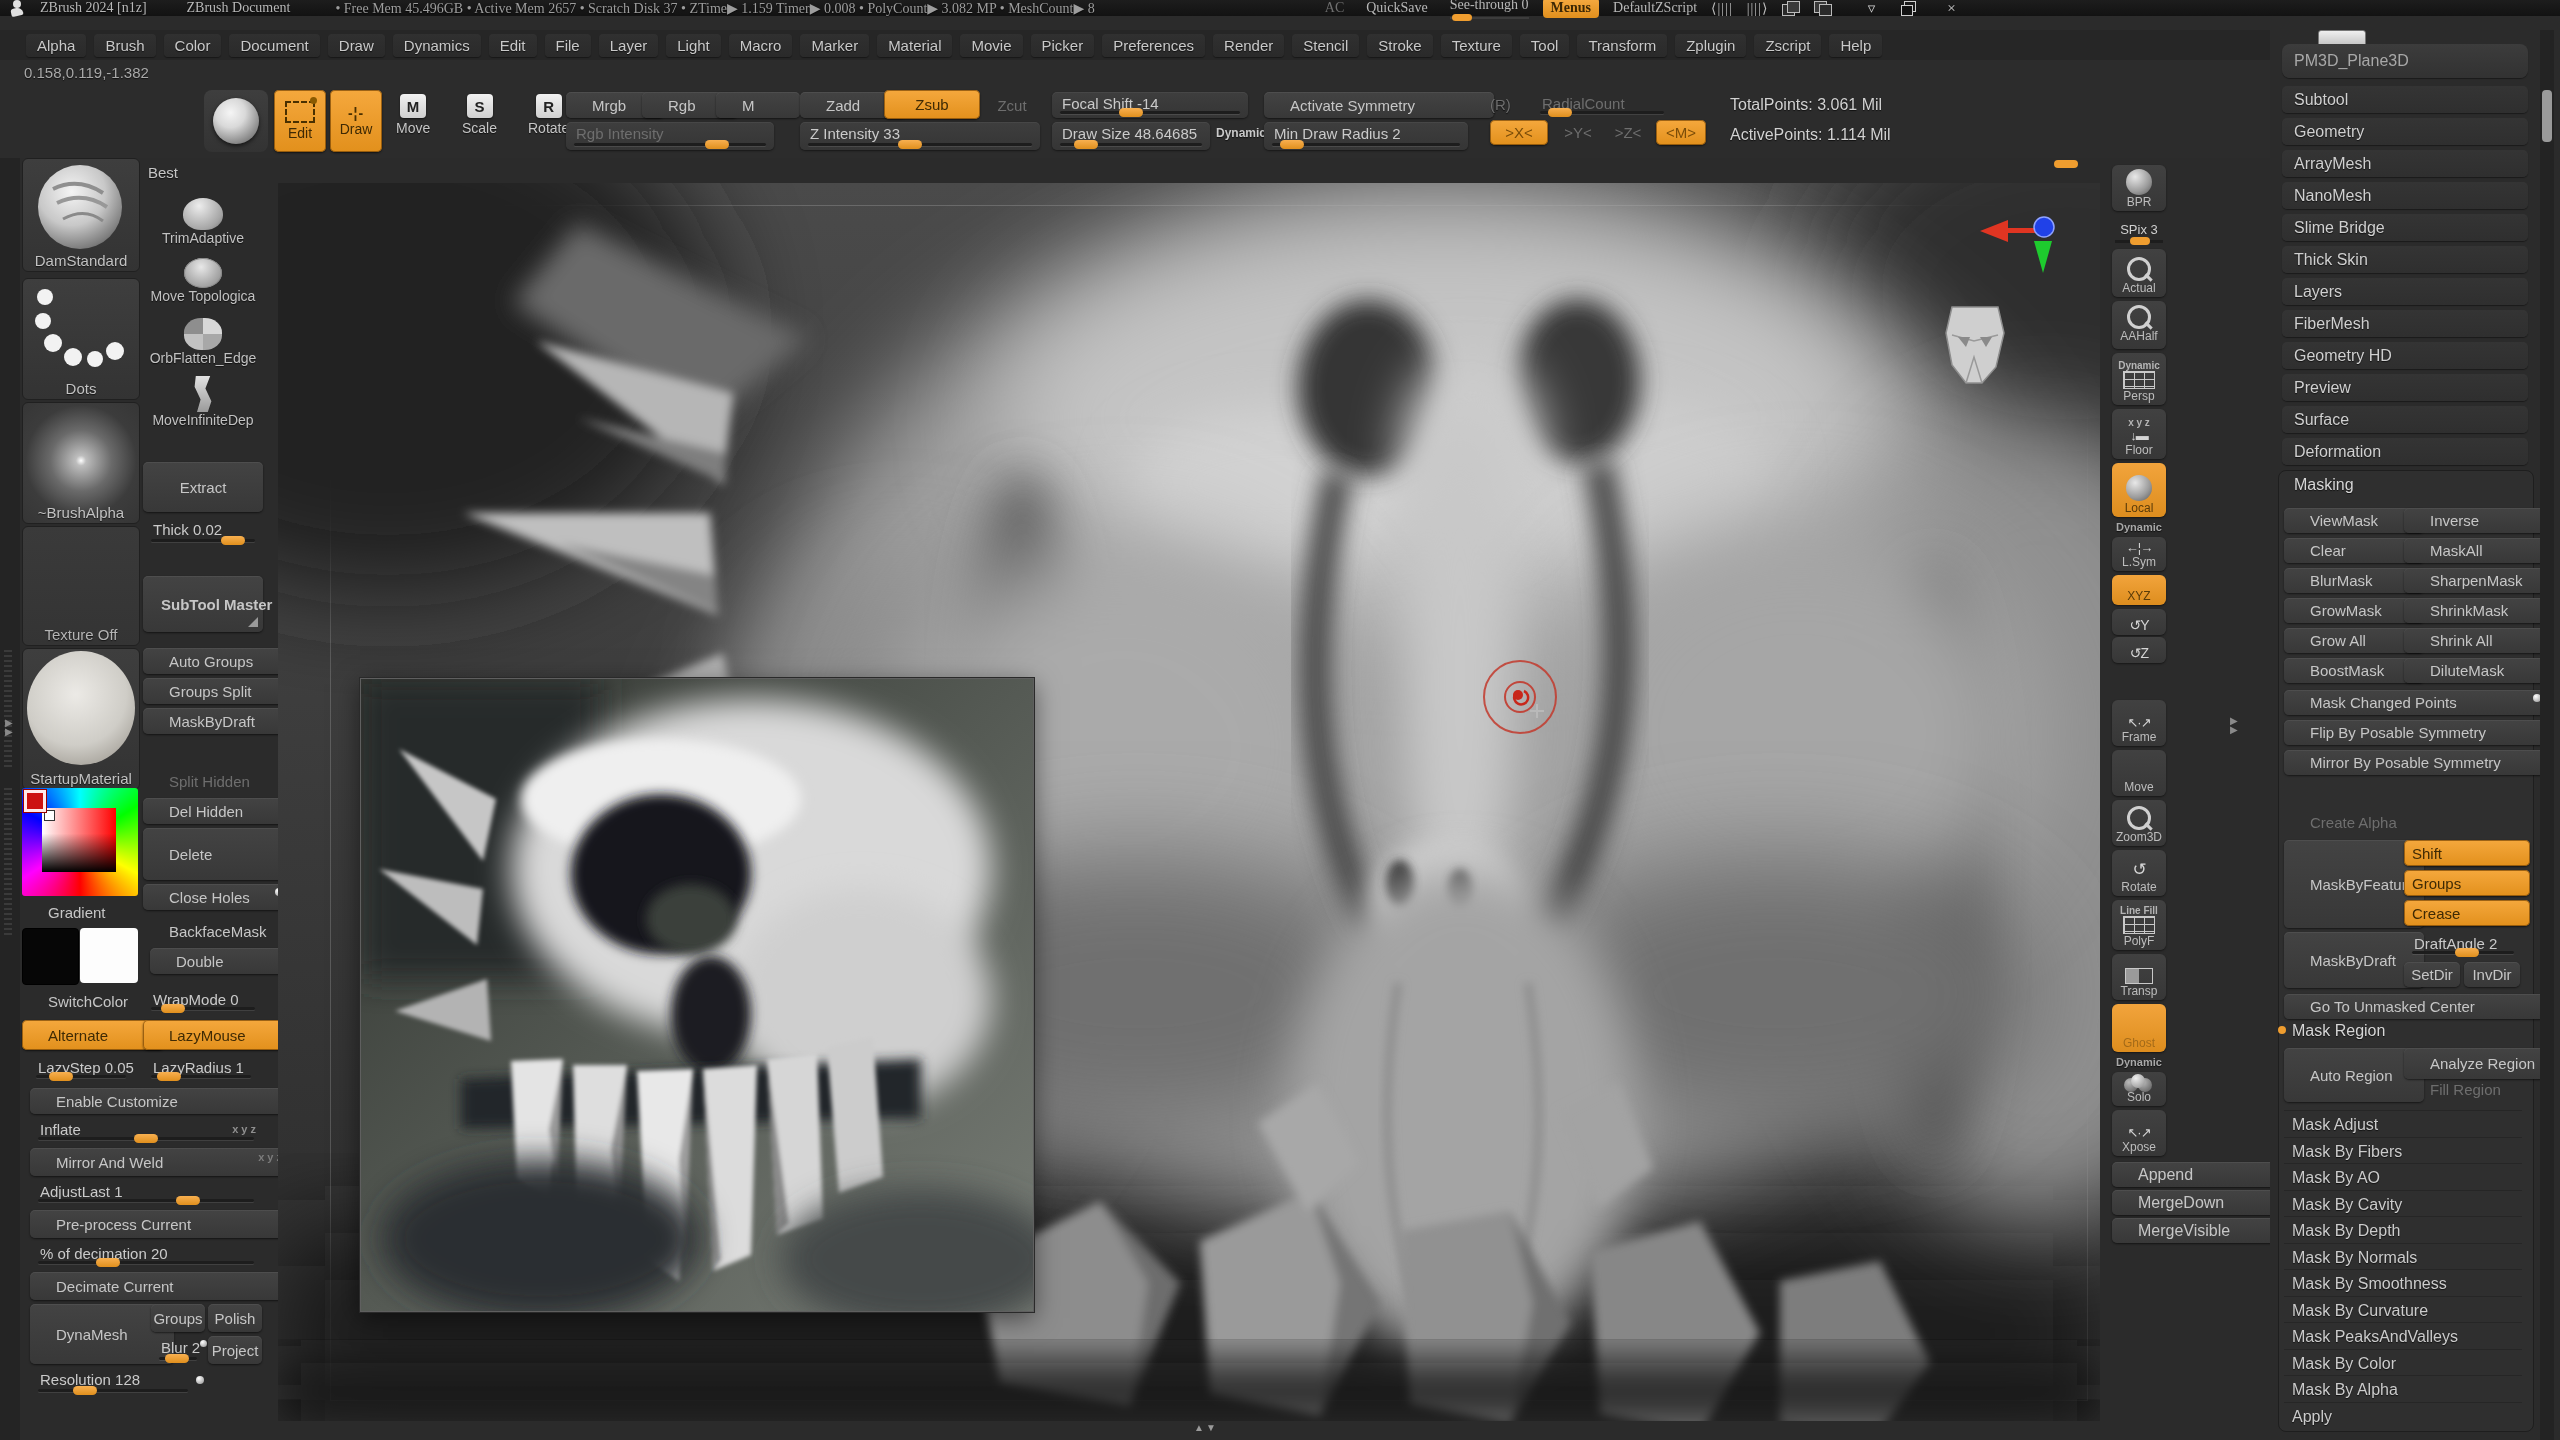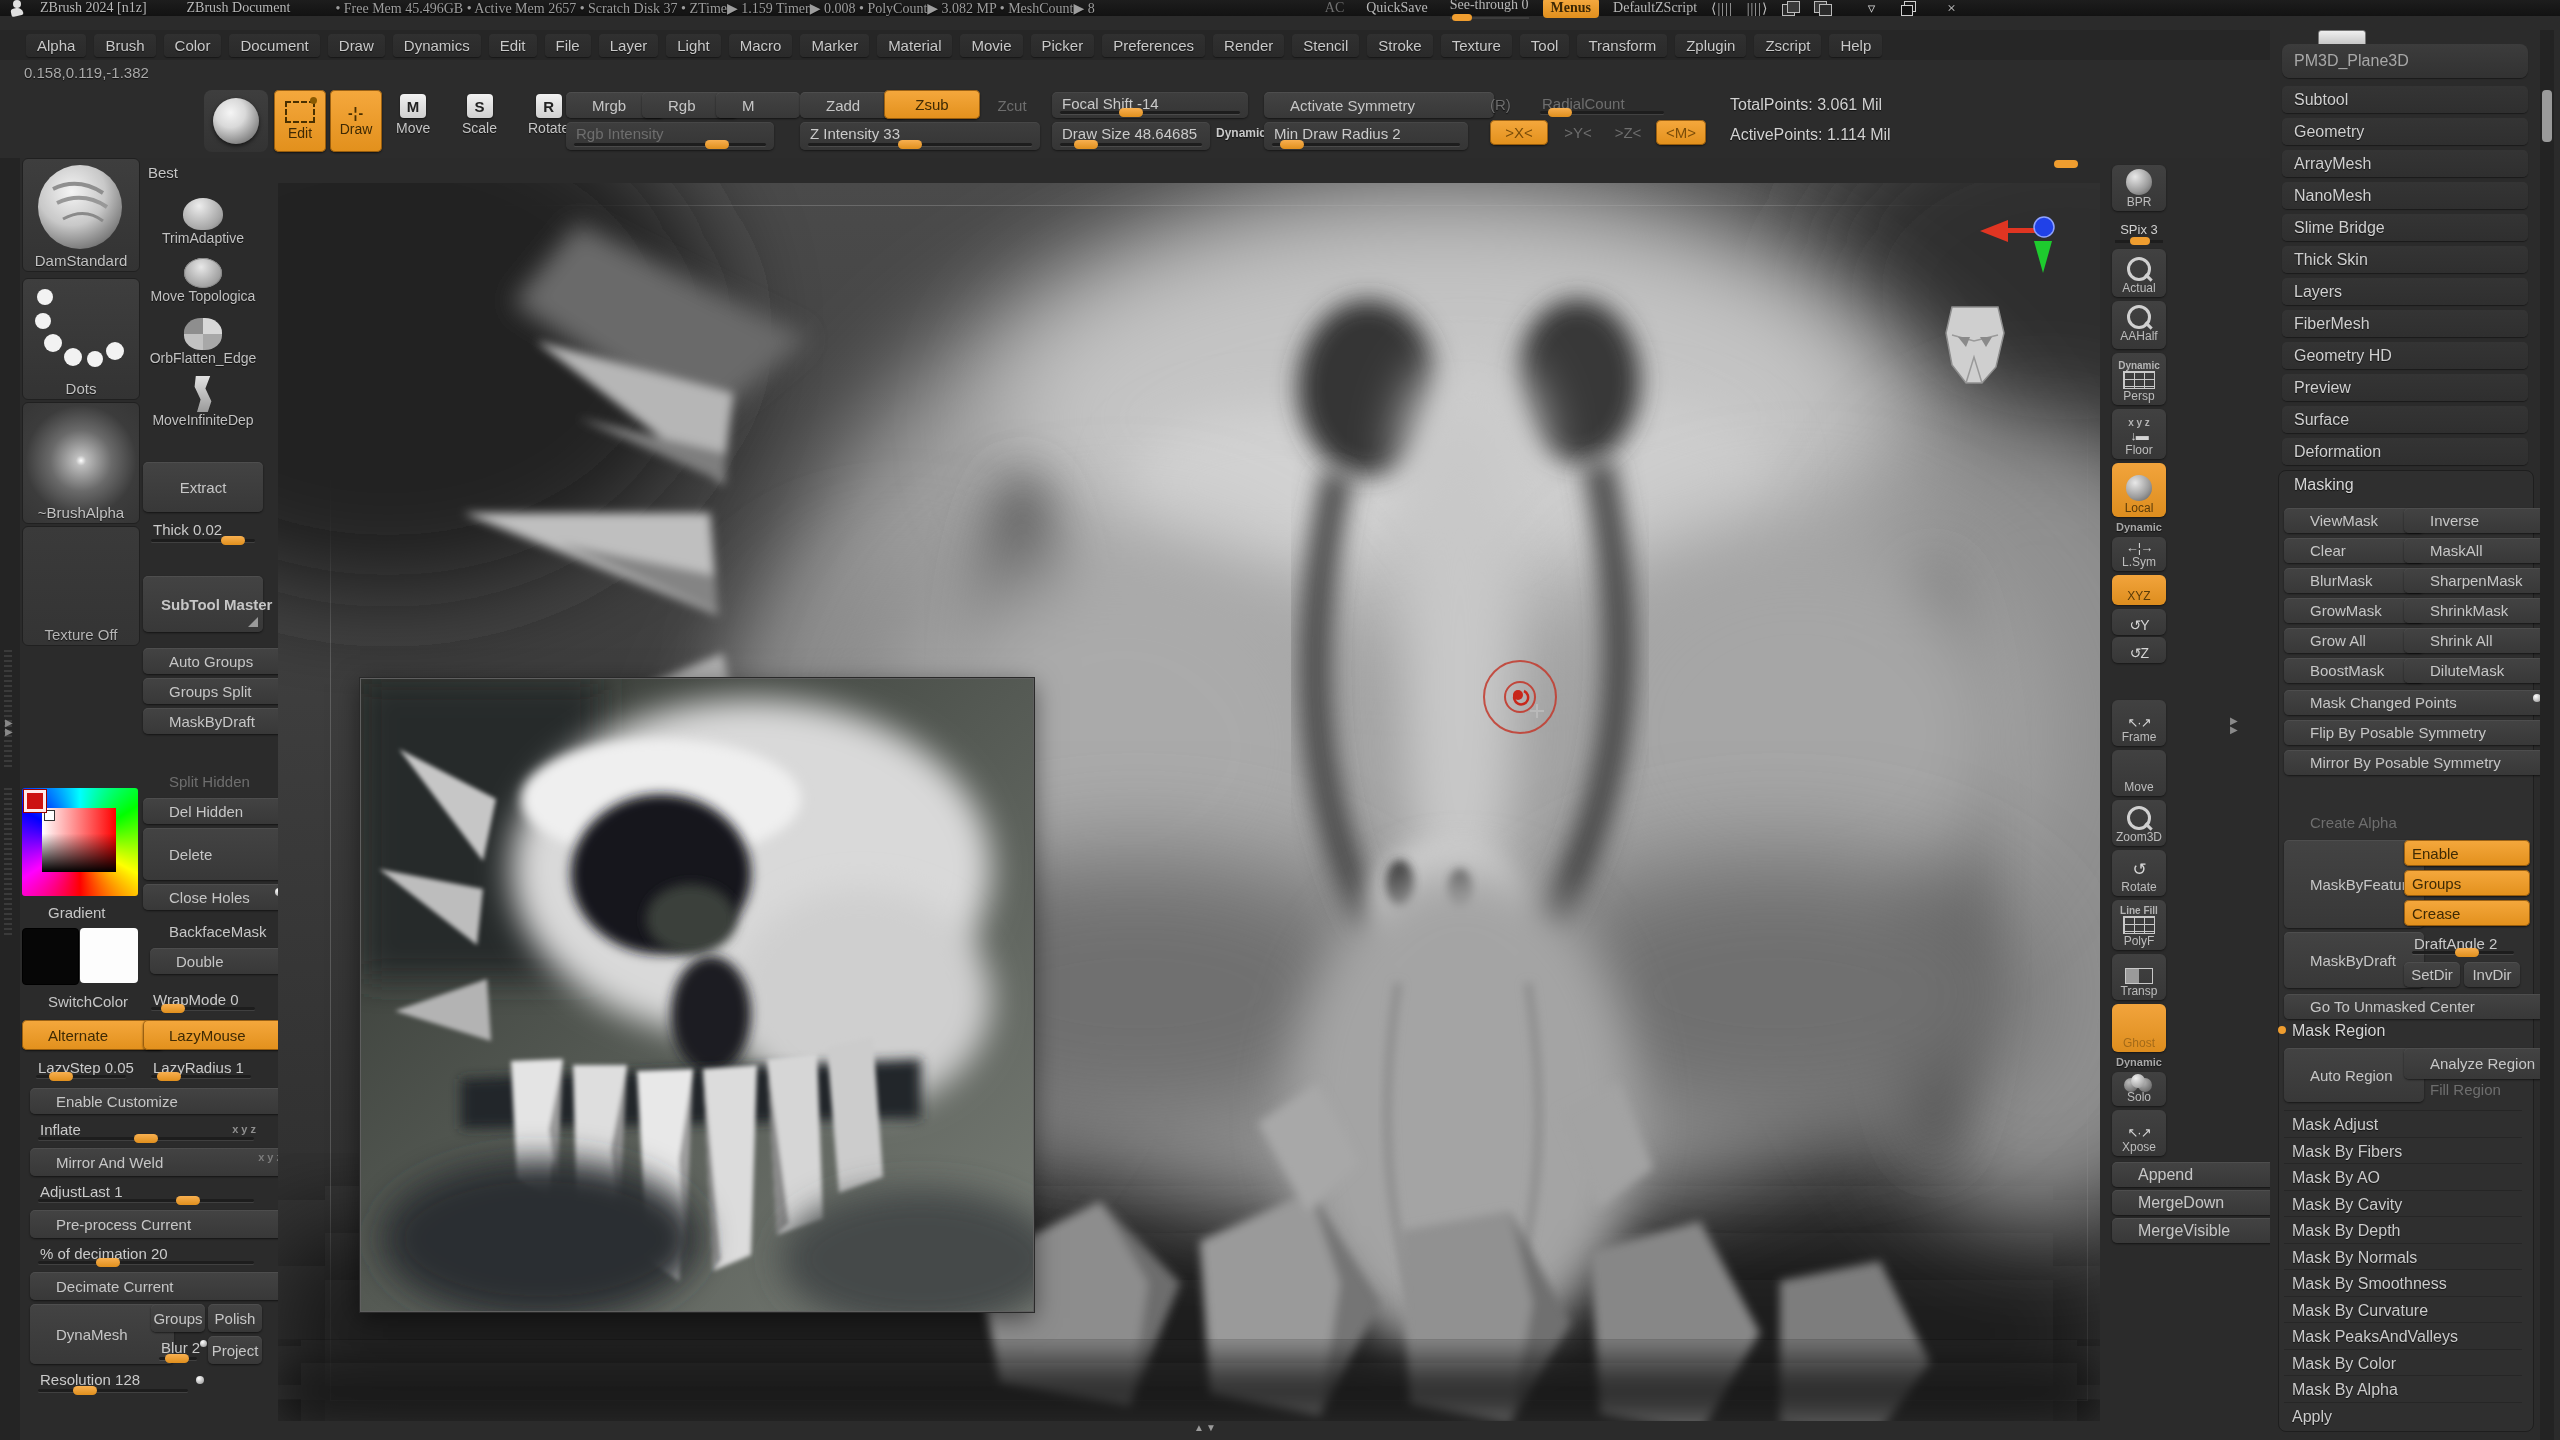--- a/index.html
+++ b/index.html
@@ -282,20 +282,24 @@
     </div>
 
     <div class="tile abs" style="left:2px;top:244px;width:116px;height:120px;background:radial-gradient(circle at 50% 48%,#ffffff 0%,#bdbdbd 6%,#6a6a6a 36%,#3c3c3c 65%,#353535 100%);">
       <div class="tlab lbl">~BrushAlpha</div>
     </div>
 
     <div class="tile abs" style="left:2px;top:368px;width:116px;height:118px;background:linear-gradient(#3a3a3a,#343434);">
       <div class="tlab lbl" style="color:#b5b5b5;">Texture Off</div>
     </div>
 
+    <div class="tile abs" style="left:2px;top:490px;width:116px;height:140px;">
+      <div style="position:absolute;left:4px;top:2px;width:108px;height:114px;border-radius:50%;background:radial-gradient(circle at 45% 38%,#eceae6,#cfcdc7 55%,#a39f97 85%,#787167);"></div>
+      <div class="tlab lbl">StartupMaterial</div>
+    </div>
 
     <div class="btn abs" style="left:123px;top:304px;width:120px;height:50px;">Extract</div>
     <div class="sl abs" style="left:123px;top:360px;width:120px;height:28px;--f:.88;background:none;box-shadow:none;">
       <span class="sl-l">Thick 0.02</span>
         <div class="tr">
           <i></i>
         </div>
     </div>
     <div class="btn abs" style="left:123px;top:418px;width:120px;height:56px;font-weight:bold;flex-direction:column;line-height:17px;position:absolute;">
       <span style="width:84px;text-align:center;">SubTool Master</span>
@@ -696,21 +700,21 @@
       <span class="dot" style="right:7px;top:4px;"></span>
   </div>
   <div class="btn left abs" style="left:2284px;top:720px;width:238px;height:25px;">Flip By Posable Symmetry</div>
   <div class="btn left abs" style="left:2284px;top:750px;width:238px;height:25px;">Mirror By Posable Symmetry</div>
 
   <div class="btn left dim abs" style="left:2284px;top:810px;width:238px;height:24px;background:none;box-shadow:none;">Create Alpha</div>
 
   <div class="btn left abs" style="left:2284px;top:840px;width:114px;height:88px;">
       <span style="font-size:15px;">MaskByFeature</span>
     </div>
-  <div class="btn orange abs" style="left:2404px;top:840px;width:118px;height:26px;justify-content:flex-start;padding-left:8px;">Enable</div>
+  <div class="btn orange abs" style="left:2404px;top:840px;width:118px;height:26px;justify-content:flex-start;padding-left:8px;">Shift</div>
   <div class="btn orange abs" style="left:2404px;top:870px;width:118px;height:26px;justify-content:flex-start;padding-left:8px;">Groups</div>
   <div class="btn orange abs" style="left:2404px;top:900px;width:118px;height:26px;justify-content:flex-start;padding-left:8px;">Crease</div>
 
   <div class="btn left abs" style="left:2284px;top:932px;width:114px;height:56px;">
       <span style="font-size:15px;">MaskByDraft</span>
     </div>
   <div class="sl abs" style="left:2404px;top:932px;width:118px;height:26px;--f:.55;background:none;box-shadow:none;">
     <span class="sl-l">DraftAngle 2</span>
       <div class="tr">
         <i></i>

